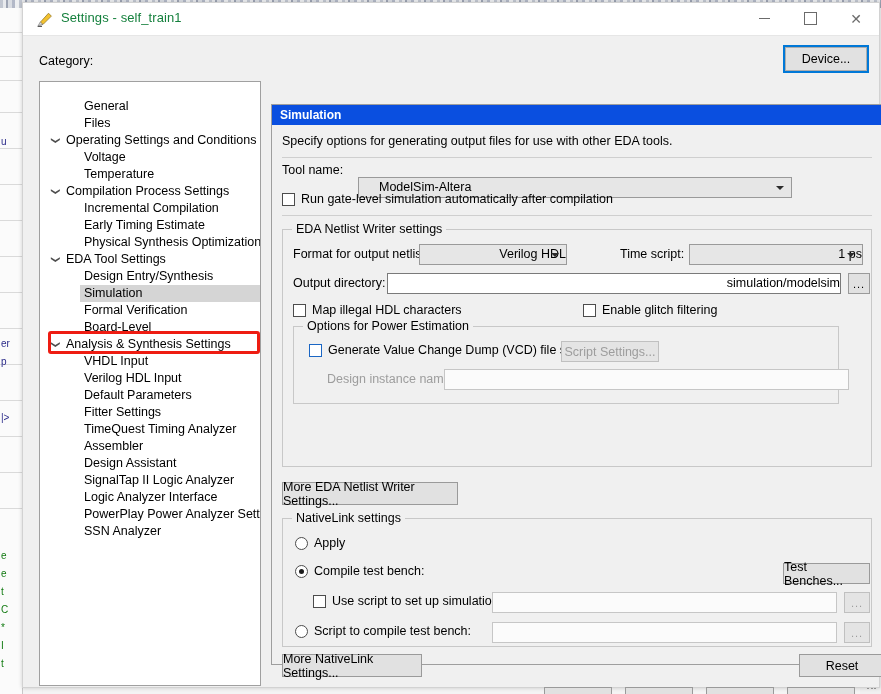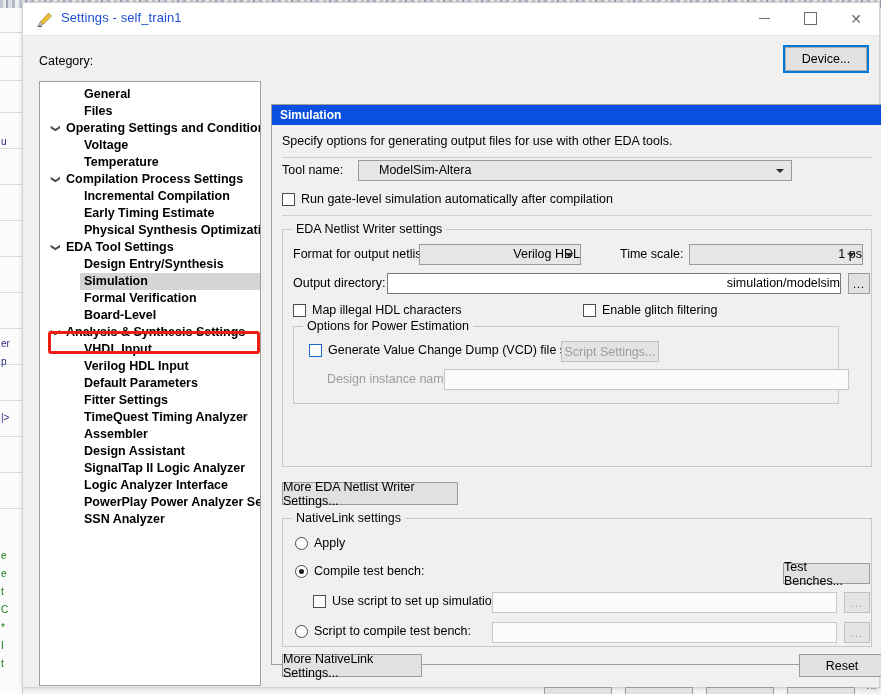--- a/index.html
+++ b/index.html
@@ -62,21 +62,21 @@
   }
   .titlebar {
     position: relative; height: 32px; background: #ffffff;
     border-bottom: 1px solid #e6e6e6;
   }
   .title-icon {
     position: absolute; left: 14px; top: 9px; width: 16px; height: 16px;
   }
   .title-text {
     position: absolute; left: 38px; top: 7px;
-    font-size: 13px; color: #1d4ed8; letter-spacing: .1px;
+    font-size: 13px; color: #15803d; letter-spacing: .1px;
   }
   .wbtn {
     position: absolute; top: 0; width: 46px; height: 31px;
     display: flex; align-items: center; justify-content: center;
     color: #6b6b6b;
   }
   .wbtn-min { right: 92px; }
   .wbtn-max { right: 46px; }
   .wbtn-close { right: 0px; }
   .glyph-min { width: 11px; height: 1px; background: #6b6b6b; }
@@ -97,21 +97,21 @@
     cursor: default; color: #000;
   }
 
   
   .tree {
     position: absolute; left: 16px; top: 45px;
     width: 220px; height: 603px;
     background: #ffffff; border: 1px solid #a0a0a0;
     overflow: hidden;
   }
-  .tree-inner { position: absolute; left: 0; top: 4px; width: 100%; font-weight: bold; }
+  .tree-inner { position: absolute; left: 0; top: 16px; width: 100%; }
   .tree-row {
     position: relative; height: 17px; line-height: 17px;
     font-size: 12.5px; white-space: nowrap; padding-left: 8px;
     cursor: default;
   }
   .tree-row .chev {
     position: absolute; left: 8px; top: 0; width: 14px;
     text-align: center; font-size: 9px; color: #4d4d4d; line-height: 17px;
   }
   .tree-row .lbl { position: relative; display: inline-block; }
@@ -309,42 +309,42 @@
         <div class="redbox" style="border-color: rgb(238, 28, 18);"></div>
       </div>
 
       <div class="panel">
 
         <div class="panel-header" style="background: rgb(10, 79, 224);">Simulation</div>
         <div class="panel-desc">Specify options for generating output files for use with other EDA tools.</div>
         <div class="hr"></div>
 
         <div class="lbl-t" style="position:absolute; left:10px; top:58px;">Tool name:</div>
-        <div class="combo" style="left:86px; top:55px; width:434px;padding-left:20px;">
+        <div class="combo" style="left:86px; top:72px; width:434px;padding-left:20px;">
           <span>ModelSim-Altera</span>
           <span class="arr"></span>
         </div>
 
         <div class="cb" style="left:10px; top:87px;">
           <span class="box"></span>
           <span class="cbtxt">Run gate-level simulation automatically after compilation</span>
         </div>
 
         <div class="hr" style="position:absolute; left:10px; top:110px; width:590px; margin:0;"></div>
 
         <div class="group" style="left:10px; top:124px; width:590px; height:238px;text-align:right;">
           <span class="gtitle">EDA Netlist Writer settings</span>
 
           <div class="lbl-t" style="position:absolute; left:10px; top:17px;">Format for output netlist:</div>
-          <div class="combo" style="left:136px; top:14px; width:162px;">
+          <div class="combo" style="left:136px; top:14px; width:148px;">
             <span>Verilog HDL</span>
             <span class="arr"></span>
           </div>
 
-          <div class="lbl-t" style="position:absolute; left:337px; top:17px;">Time scale:</div>
+          <div class="lbl-t" style="position:absolute; left:337px; top:17px;">Time script:</div>
           <div class="combo" style="left:406px; top:14px; width:174px;">
             <span>1 ps</span>
             <span class="arr"></span>
           </div>
 
           <div class="lbl-t" style="position:absolute; left:10px; top:46px;">Output directory:</div>
           <div class="textin" style="left:104px; top:43px; width:454px;">simulation/modelsim</div>
           <div class="btn" style="left:565px; top:43px; width:22px; height:21px;">
             <span class="dots">...</span>
           </div>

